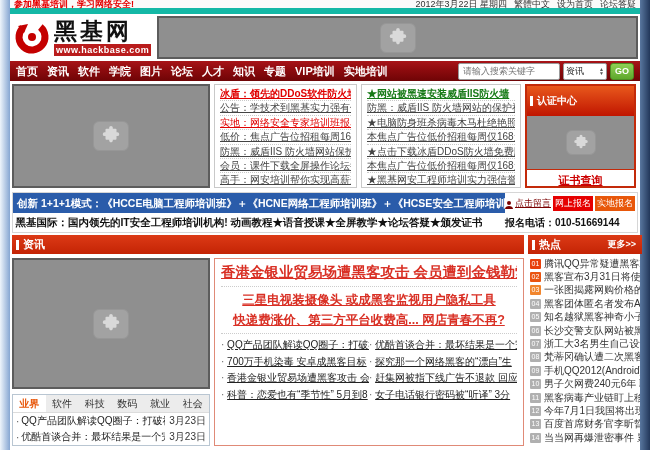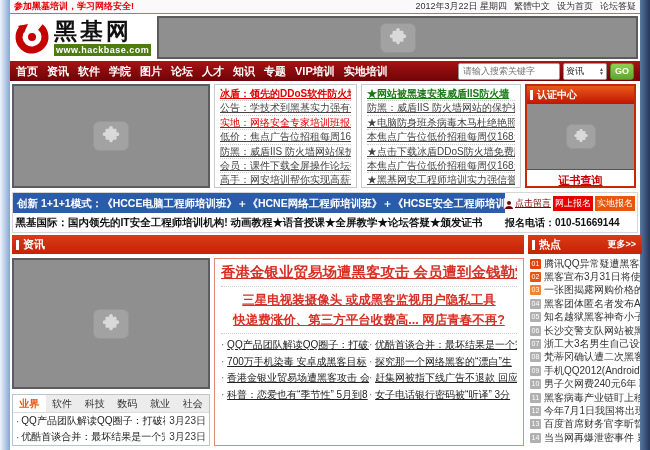--- a/index.html
+++ b/index.html
@@ -3,30 +3,30 @@
 <meta charset="utf-8">
 <style>
   * { margin:0; padding:0; box-sizing:border-box; }
   html,body { width:650px; height:450px; overflow:hidden; font-family:"Liberation Sans",sans-serif; }
   .frame { position:relative; width:650px; height:450px; background:#fff; overflow:hidden; }
   .edge-l { position:absolute; left:0; top:0; width:10px; height:450px; background:linear-gradient(90deg,#eef4fb,#86a6d2); }
   .edge-r { position:absolute; right:0; top:0; width:10px; height:450px; background:linear-gradient(90deg,#59779f,#22375a); }
   .content { position:absolute; left:10px; top:0; width:630px; height:450px; background:#fff; }
 
   
-  .topbar { height:14px; display:flex; justify-content:space-between; align-items:center; padding:0 4px; background:#fafafa; border-bottom:1px solid #14b8a6; font-size:9px; }
+  .topbar { height:14px; display:flex; justify-content:space-between; align-items:center; padding:0 4px; background:#fafafa; border-bottom:6px solid #14b8a6; font-size:9px; }
   .topbar .slogan { color:#e60000; font-weight:bold; }
   .topbar .right { color:#333; display:flex; gap:7px; }
   .topbar .right a { color:#333; text-decoration:none; }
 
   
   .header { height:47px; display:flex; align-items:center; padding:2px 2px; }
   .logo { display:flex; align-items:center; width:142px; cursor:pointer; }
   .logo-name { font-family:"Liberation Serif",serif; font-weight:bold; font-size:23px; color:#111; letter-spacing:3px; line-height:24px; white-space:nowrap; }
-  .logo-url { background:#4d7c0f; color:#fff; font-weight:bold; font-size:9px; text-align:center; padding:1px 2px; letter-spacing:.5px; }
+  .logo-url { background:#b91c1c; color:#fff; font-weight:bold; font-size:9px; text-align:center; padding:1px 2px; letter-spacing:.5px; }
   .ad-banner { flex:1; height:43px; margin-left:3px; }
 
   
   .ph { background:#8f8f8f; border:2px solid #5c5c5c; display:flex; align-items:center; justify-content:center; }
   .ph-chip { width:36px; height:30px; background:#a2a2a2; border:1px solid #979797; border-radius:6px; display:flex; align-items:center; justify-content:center; }
   .ph-chip svg { width:22px; height:22px; }
   .ph-chip.small { width:30px; height:25px; } .ph-chip.small svg { width:18px; height:18px; }
 
   
   .nav { height:20px; background:linear-gradient(180deg,#a81418 0%,#8d0b0e 45%,#6f0406 100%); display:flex; align-items:center; padding:0 6px; }
@@ -39,21 +39,21 @@
 
   
   .focus { display:flex; gap:4px; padding:3px 2px; height:111px; }
   .focus-img { width:198px; height:104px; }
   .fbox { border:1px solid #c9c9c9; padding:2px 5px 0 5px; height:104px; overflow:hidden; }
   .fbox.b1 { width:143px; } .fbox.b2 { width:160px; }
   .f-item { display:block; height:14.4px; line-height:14px; font-size:10px; color:#444; text-decoration:underline; border-bottom:1px dotted #c9c9c9; white-space:nowrap; overflow:hidden; }
   .f-item:last-child { border-bottom:none; }
   .f-red { color:#e00000; } .f-redb { color:#e00000; font-weight:bold; } .f-greenb { color:#177a17; font-weight:bold; }
   .cert { width:111px; height:104px; border:2px solid #c32a0a; display:flex; flex-direction:column; }
-  .cert-hd { height:18px; background:linear-gradient(180deg,#e8581c,#c01500); color:#fff; font-size:10px; font-weight:bold; display:flex; align-items:center; padding-left:3px; }
+  .cert-hd { height:30px; background:linear-gradient(180deg,#e8581c,#c01500); color:#fff; font-size:10px; font-weight:bold; display:flex; align-items:center; padding-left:3px; }
   .accent { display:inline-block; width:3px; height:10px; background:#fff; margin-right:4px; }
   .cert-img { flex:1; border:none; border-bottom:1px solid #c32a0a; }
   .cert-ft { height:16px; background:#fff; text-align:center; }
   .cert-ft a { color:#cc0000; font-weight:bold; font-size:11px; line-height:16px; text-decoration:underline; }
 
   
   .banner { margin:0 2px; border:1px solid #d6d6d6; }
   .b-row1 { height:20px; display:flex; align-items:center; }
   .b-blue { flex:1; height:20px; background:#2a5caa; color:#fff; font-weight:bold; font-size:10.5px; line-height:20px; padding:0 4px; white-space:nowrap; overflow:hidden; }
   .b-right { width:132px; display:flex; align-items:center; justify-content:flex-end; gap:2px; padding:0 2px; }

